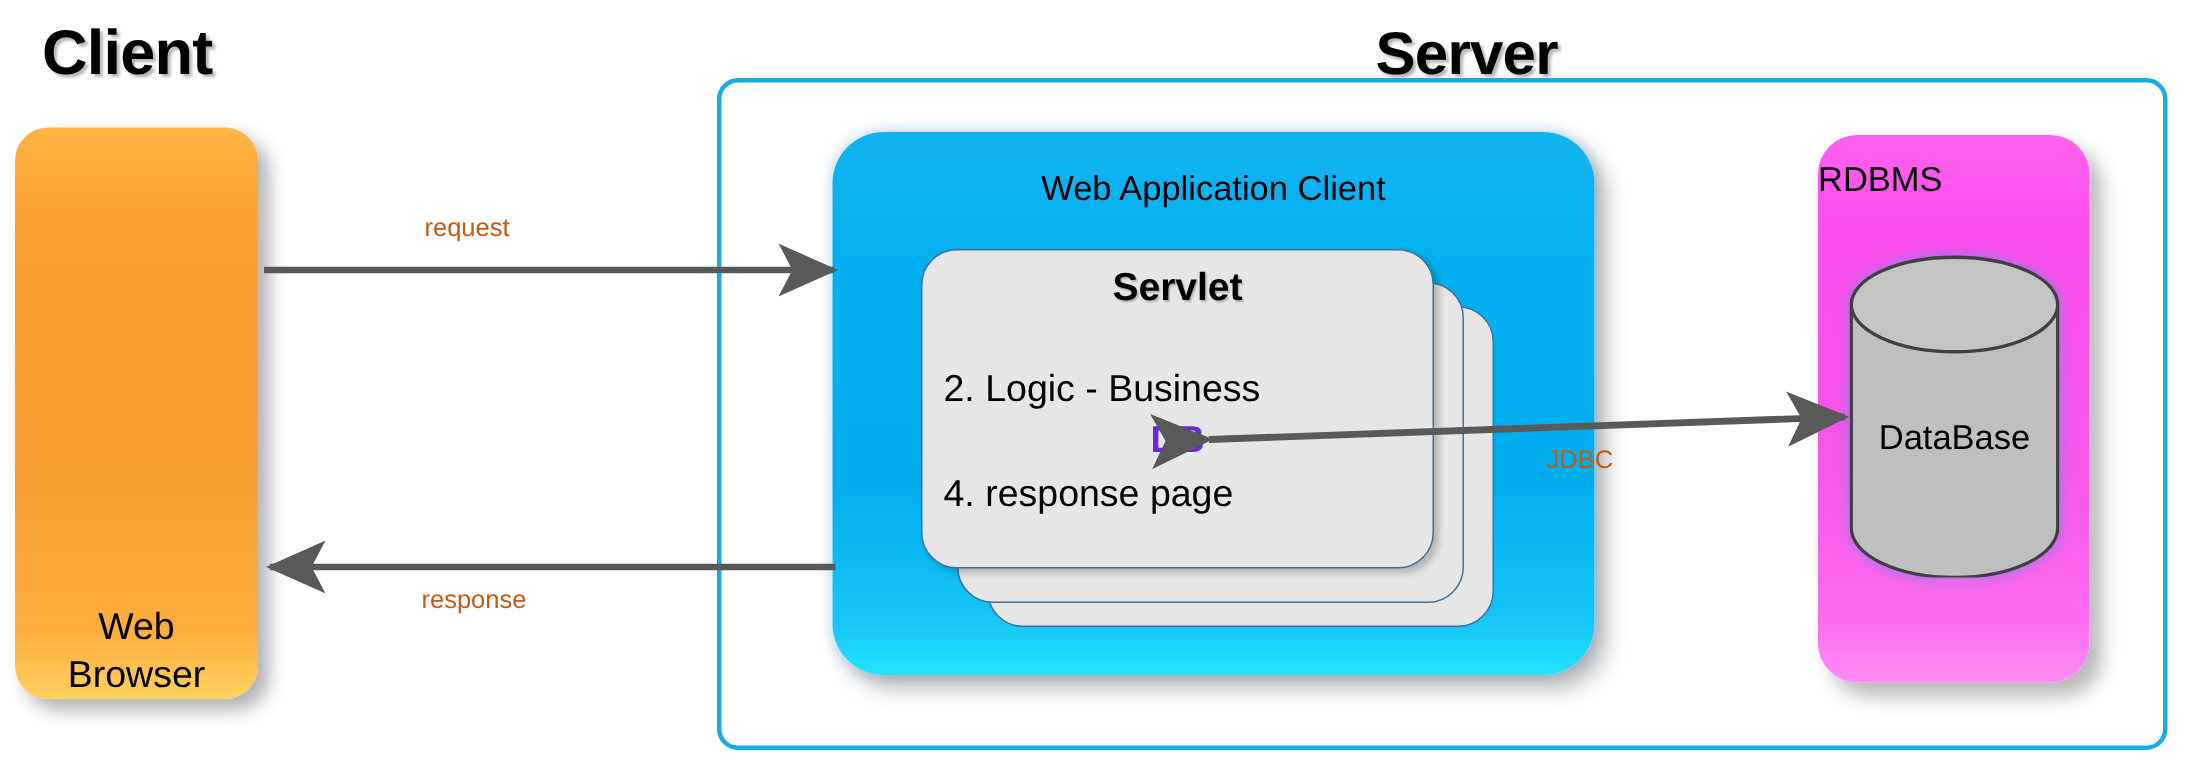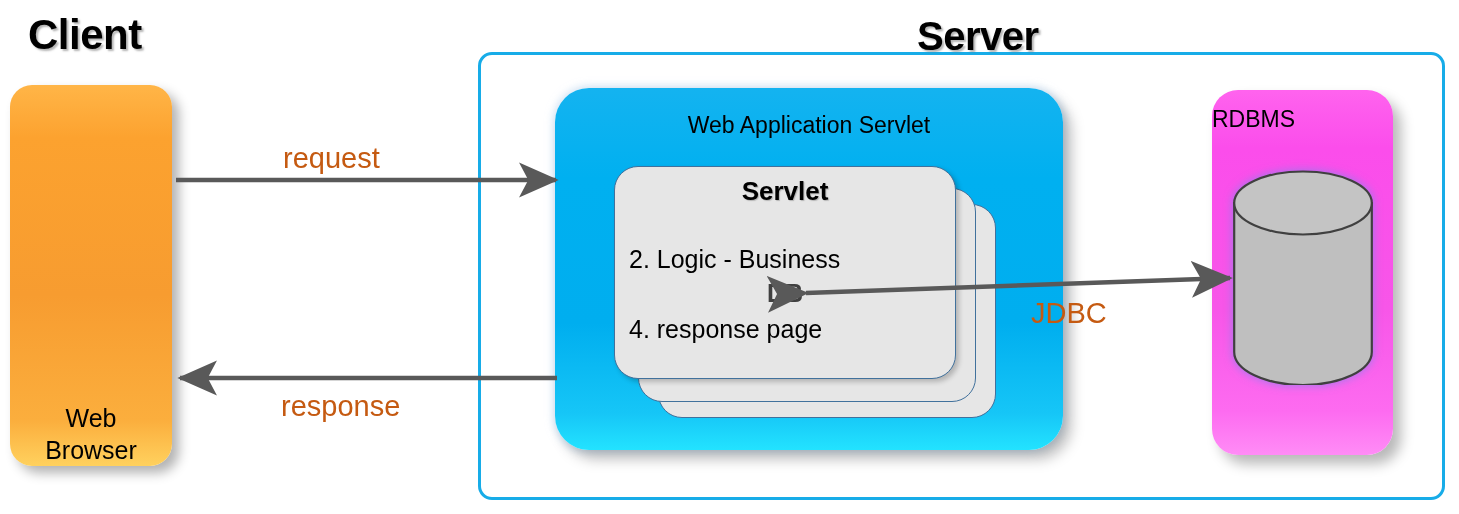--- a/index.html
+++ b/index.html
@@ -136,21 +136,21 @@
     color: #000000;
     white-space: nowrap;
   }
   #servlet-line-1 { left: 14px; top: 43px; }
   #servlet-line-2 { left: 14px; top: 78px; }
   #servlet-db {
     left: 0; top: 112px; width: 100%;
     text-align: center;
     font-size: 25px;
     font-weight: 700;
-    color: #404040;
+    color: #6d28d9;
   }
   #servlet-line-3 { left: 14px; top: 148px; }
 
   
   #rdbms-box {
     position: absolute;
     left: 1212px;
     top: 90px;
     width: 181px;
     height: 365px;
@@ -195,21 +195,21 @@
     position: absolute;
     left: 0; top: 0;
     width: 1459px; height: 514px;
     z-index: 25;
     pointer-events: none;
   }
 
   
   .edge-label {
     position: absolute;
-    font-size: 29px;
+    font-size: 17px;
     color: #C55A11;
     white-space: nowrap;
     z-index: 30;
   }
   #label-request  { left: 283px; top: 142px; }
   #label-response { left: 281px; top: 390px; }
   #label-jdbc     { left: 1031px; top: 297px; }
 </style>
 </head>
 <body>
@@ -220,21 +220,21 @@
 
   <div id="server-title" class="section-title">Server</div>
 
   <div id="server-frame"></div>
 
   <div id="web-browser">
     <div class="label"><span>Web</span><br><span>Browser</span></div>
   </div>
 
   <div id="was-box">
-    <div id="was-title">Web Application Servlet</div>
+    <div id="was-title">Web Application Client</div>
   </div>
 
   <div id="servlet-card-back3" class="servlet-card"></div>
   <div id="servlet-card-back2" class="servlet-card"></div>
 
   <div id="servlet-card-front" class="servlet-card">
     <div id="servlet-heading">Servlet</div>
     <div id="servlet-line-2" class="servlet-line">2. Logic - Business</div>
     <div id="servlet-db" class="servlet-line">DB</div>
     <div id="servlet-line-3" class="servlet-line">4. response page</div>
@@ -242,20 +242,21 @@
 
   <div id="rdbms-box">
     <div id="rdbms-title">RDBMS</div>
   </div>
 
   <div id="db-cylinder">
     <svg width="140" height="215" viewBox="0 0 140 215" aria-hidden="true">
       <path d="M1.2,33 L1.2,182 A68.8,33 0 0 0 138.8,182 L138.8,33 Z" fill="#BFBFBF" stroke="#404040" stroke-width="2.2"></path>
       <ellipse cx="70" cy="33" rx="68.8" ry="31.5" fill="#C4C4C4" stroke="#404040" stroke-width="2.2"></ellipse>
     </svg>
+    <div id="db-cylinder-label">DataBase</div>
   </div>
 
   <svg id="arrows" viewBox="0 0 1459 514">
     <defs>
       <marker id="ah-r" markerWidth="11" markerHeight="11" refX="8.4" refY="4" orient="auto" markerUnits="strokeWidth">
         <path d="M0,0 L9,4 L0,8 L2.1,4 Z" fill="#595959"></path>
       </marker>
       <marker id="ah-l" markerWidth="11" markerHeight="11" refX="8.4" refY="4" orient="auto" markerUnits="strokeWidth">
         <path d="M0,0 L9,4 L0,8 L2.1,4 Z" fill="#595959"></path>
       </marker>

